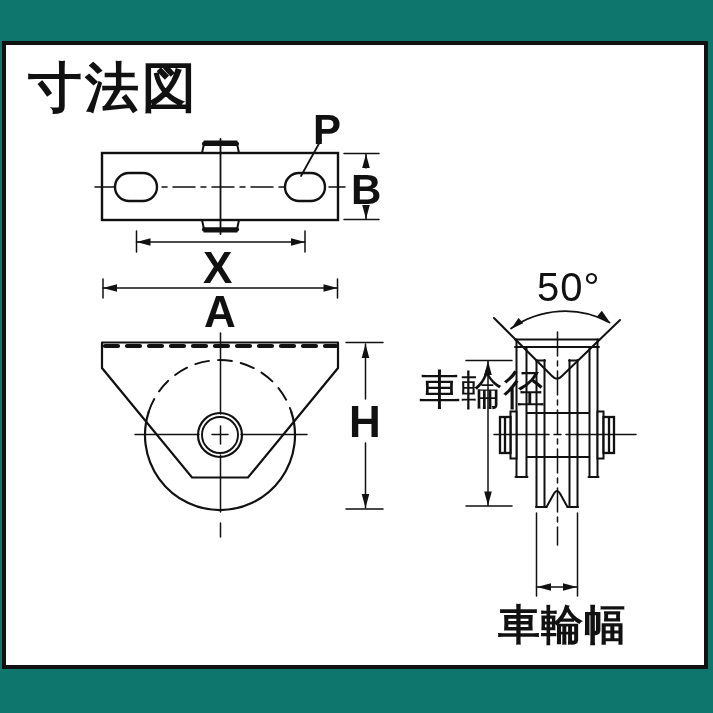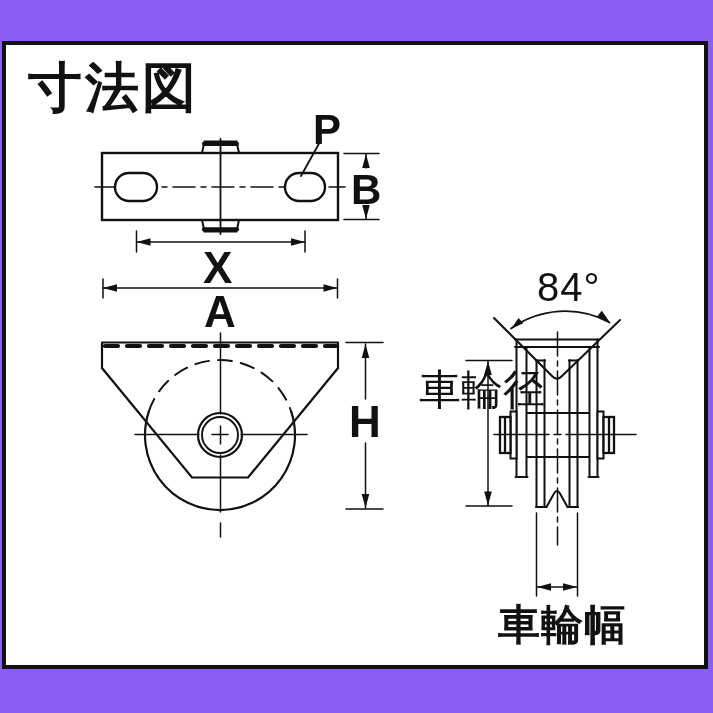--- a/index.html
+++ b/index.html
@@ -1,16 +1,16 @@
 <!DOCTYPE html>
 <html><head>
 <meta charset="utf-8">
 <style>
   html,body{margin:0;padding:0;background:#ffffff;}
-  #stage{position:relative;width:713px;height:713px;background:#8b5cf6;overflow:hidden;
+  #stage{position:relative;width:713px;height:713px;background:#0f766e;overflow:hidden;
          font-family:"Liberation Sans","DejaVu Sans",sans-serif;color:#111;}
   #frame{position:absolute;left:2px;top:41px;width:706px;height:628px;
          border:4px solid #111;box-sizing:border-box;background:#ffffff;}
   #linework{position:absolute;left:0;top:0;}
   .lbl{position:absolute;color:#111;white-space:pre;line-height:1;}
   .title{left:28px;top:60px;font-size:54px;font-weight:700;letter-spacing:3px;}
   .lp {left:313px;top:109px;font-size:42px;font-weight:600;}
   .lb {left:351px;top:169px;font-size:42px;font-weight:600;}
   .lx {left:203px;top:246px;font-size:44px;font-weight:600;}
   .la {left:204px;top:290px;font-size:44px;font-weight:600;}
@@ -177,16 +177,16 @@
 
     </g>
   </svg>
 
   <div class="lbl title">寸法図</div>
   <div class="lbl lp">P</div>
   <div class="lbl lb">B</div>
   <div class="lbl lx">X</div>
   <div class="lbl la">A</div>
   <div class="lbl lh">H</div>
-  <div class="lbl ldeg">84°</div>
+  <div class="lbl ldeg">50°</div>
   <div class="lbl ldia">車輪径</div>
   <div class="lbl lwid">車輪幅</div>
 </div>
 
 </body></html>

